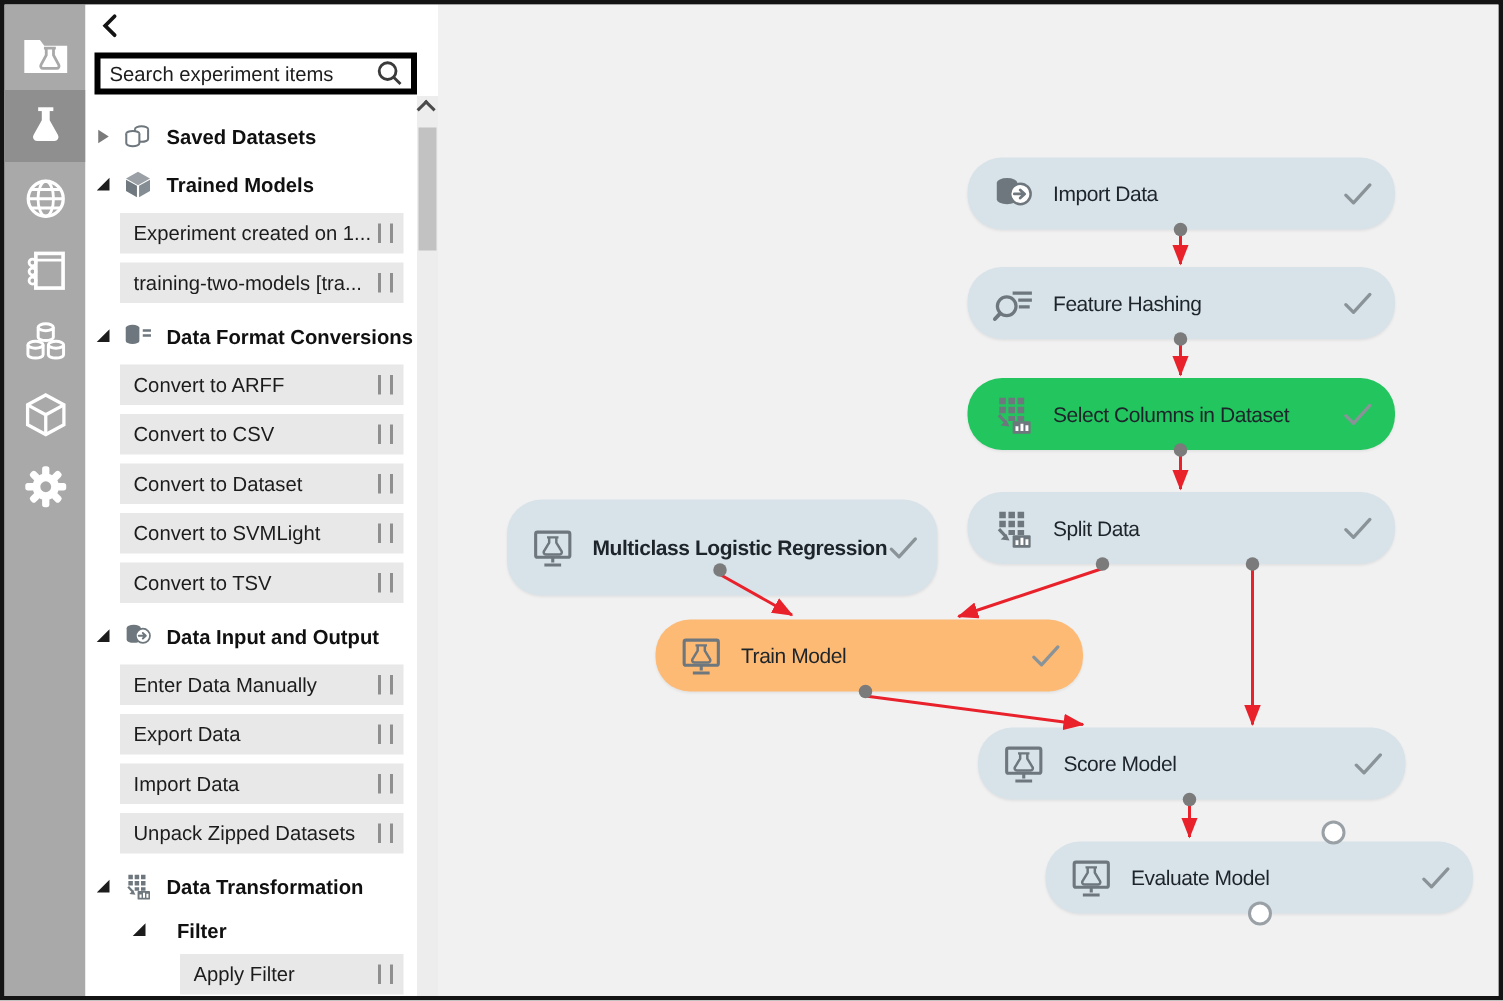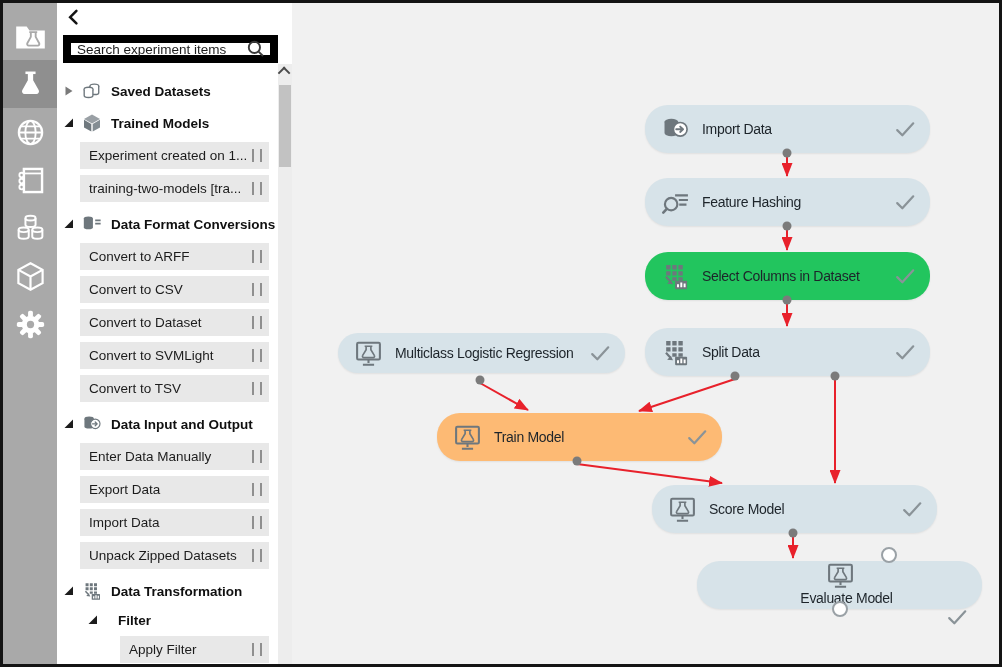--- a/index.html
+++ b/index.html
@@ -7,21 +7,21 @@
          display:flex;font-family:"Liberation Sans",sans-serif;overflow:hidden;background:#fff;}
   
   .rail{width:54px;flex-shrink:0;background:#a9a9a9;display:flex;flex-direction:column;align-items:center;padding-top:9px;}
   .rail-item{width:54px;height:48px;display:flex;align-items:center;justify-content:center;color:#fff;cursor:pointer;}
   .rail-item.selected{background:#8f8f8f;}
   .rail-item svg{width:33px;height:33px;display:block;}
   
   .sidebar{width:235px;flex-shrink:0;position:relative;background:#fff;}
   .back{position:absolute;top:5px;left:8px;width:16px;height:16px;cursor:pointer;}
   .searchwrap{position:absolute;top:32px;left:6px;width:215px;height:28px;box-sizing:border-box;
-              border:8px solid #000000;background:#fff;display:flex;align-items:center;}
+              border:4px solid #000000;background:#fff;display:flex;align-items:center;}
   .searchwrap input{border:none;outline:none;flex:1;min-width:0;font-size:13.5px;color:#1d1d1d;
               padding:0 2px 0 6px;font-family:inherit;background:transparent;}
   .searchwrap input::placeholder{color:#1d1d1d;opacity:1;}
   .mag{flex-shrink:0;width:20px;height:20px;margin-right:4px;}
   .tree{position:absolute;top:72px;left:0;right:15px;bottom:0;overflow:hidden;}
   .cat{display:flex;align-items:center;height:32px;padding-left:7px;cursor:pointer;}
   .tri{width:10px;flex-shrink:0;display:flex;}
   .cicon{width:20px;height:20px;margin-left:8px;flex-shrink:0;}
   .cicon svg{width:20px;height:20px;display:block;}
   .cat-label{font-weight:bold;font-size:13.5px;color:#101010;margin-left:9px;white-space:nowrap;}
@@ -358,21 +358,21 @@
             <path d="M16.4 24.4 v-3 M19.6 24.4 v-4.6 M22.8 24.4 v-3.6" stroke="#fff" stroke-width="1.9"></path>
           </svg>
         </span>
         <span class="nlabel">Split Data</span>
         <span class="ncheck">
           <svg viewBox="0 0 24 24">
             <path d="M3.5 13.2 l5.6 5.6 L21 5.8" stroke="#8a9398" stroke-width="2.4" fill="none" stroke-linecap="round" stroke-linejoin="round"></path>
           </svg>
         </span>
       </div>
-      <div class="node" style="left: 46px; top: 330px; width: 287px; height: 40px; background: rgb(215, 227, 233);">
+      <div class="node" style="left: 46px; top: 330px; width: 287px; height: 64px; background: rgb(215, 227, 233); font-weight: bold;">
         <span class="nicon">
           <svg viewBox="0 0 28 28" fill="none" stroke="#6e777d">
             <rect x="3" y="3.6" width="22" height="16.2" rx="1.2" stroke-width="2"></rect>
             <path d="M11.7 7 v3.4 l-3.3 5.4 a1.4 1.4 0 0 0 1.2 2.2 h8.8 a1.4 1.4 0 0 0 1.2 -2.2 l-3.3 -5.4 V7 M10.3 7 h7.4" stroke-width="1.6"></path>
             <path d="M14 19.8 v3.4 M8.6 24.8 h10.8" stroke-width="2"></path>
           </svg>
         </span>
         <span class="nlabel">Multiclass Logistic Regression</span>
         <span class="ncheck">
           <svg viewBox="0 0 24 24">
@@ -403,21 +403,21 @@
             <path d="M14 19.8 v3.4 M8.6 24.8 h10.8" stroke-width="2"></path>
           </svg>
         </span>
         <span class="nlabel">Score Model</span>
         <span class="ncheck">
           <svg viewBox="0 0 24 24">
             <path d="M3.5 13.2 l5.6 5.6 L21 5.8" stroke="#8a9398" stroke-width="2.4" fill="none" stroke-linecap="round" stroke-linejoin="round"></path>
           </svg>
         </span>
       </div>
-      <div class="node" style="left: 405px; top: 558px; width: 285px; height: 48px; background: rgb(215, 227, 233); flex-direction: column;">
+      <div class="node" style="left: 405px; top: 558px; width: 285px; height: 48px; background: rgb(215, 227, 233);">
         <span class="nicon">
           <svg viewBox="0 0 28 28" fill="none" stroke="#6e777d">
             <rect x="3" y="3.6" width="22" height="16.2" rx="1.2" stroke-width="2"></rect>
             <path d="M11.7 7 v3.4 l-3.3 5.4 a1.4 1.4 0 0 0 1.2 2.2 h8.8 a1.4 1.4 0 0 0 1.2 -2.2 l-3.3 -5.4 V7 M10.3 7 h7.4" stroke-width="1.6"></path>
             <path d="M14 19.8 v3.4 M8.6 24.8 h10.8" stroke-width="2"></path>
           </svg>
         </span>
         <span class="nlabel">Evaluate Model</span>
         <span class="ncheck">
           <svg viewBox="0 0 24 24">

